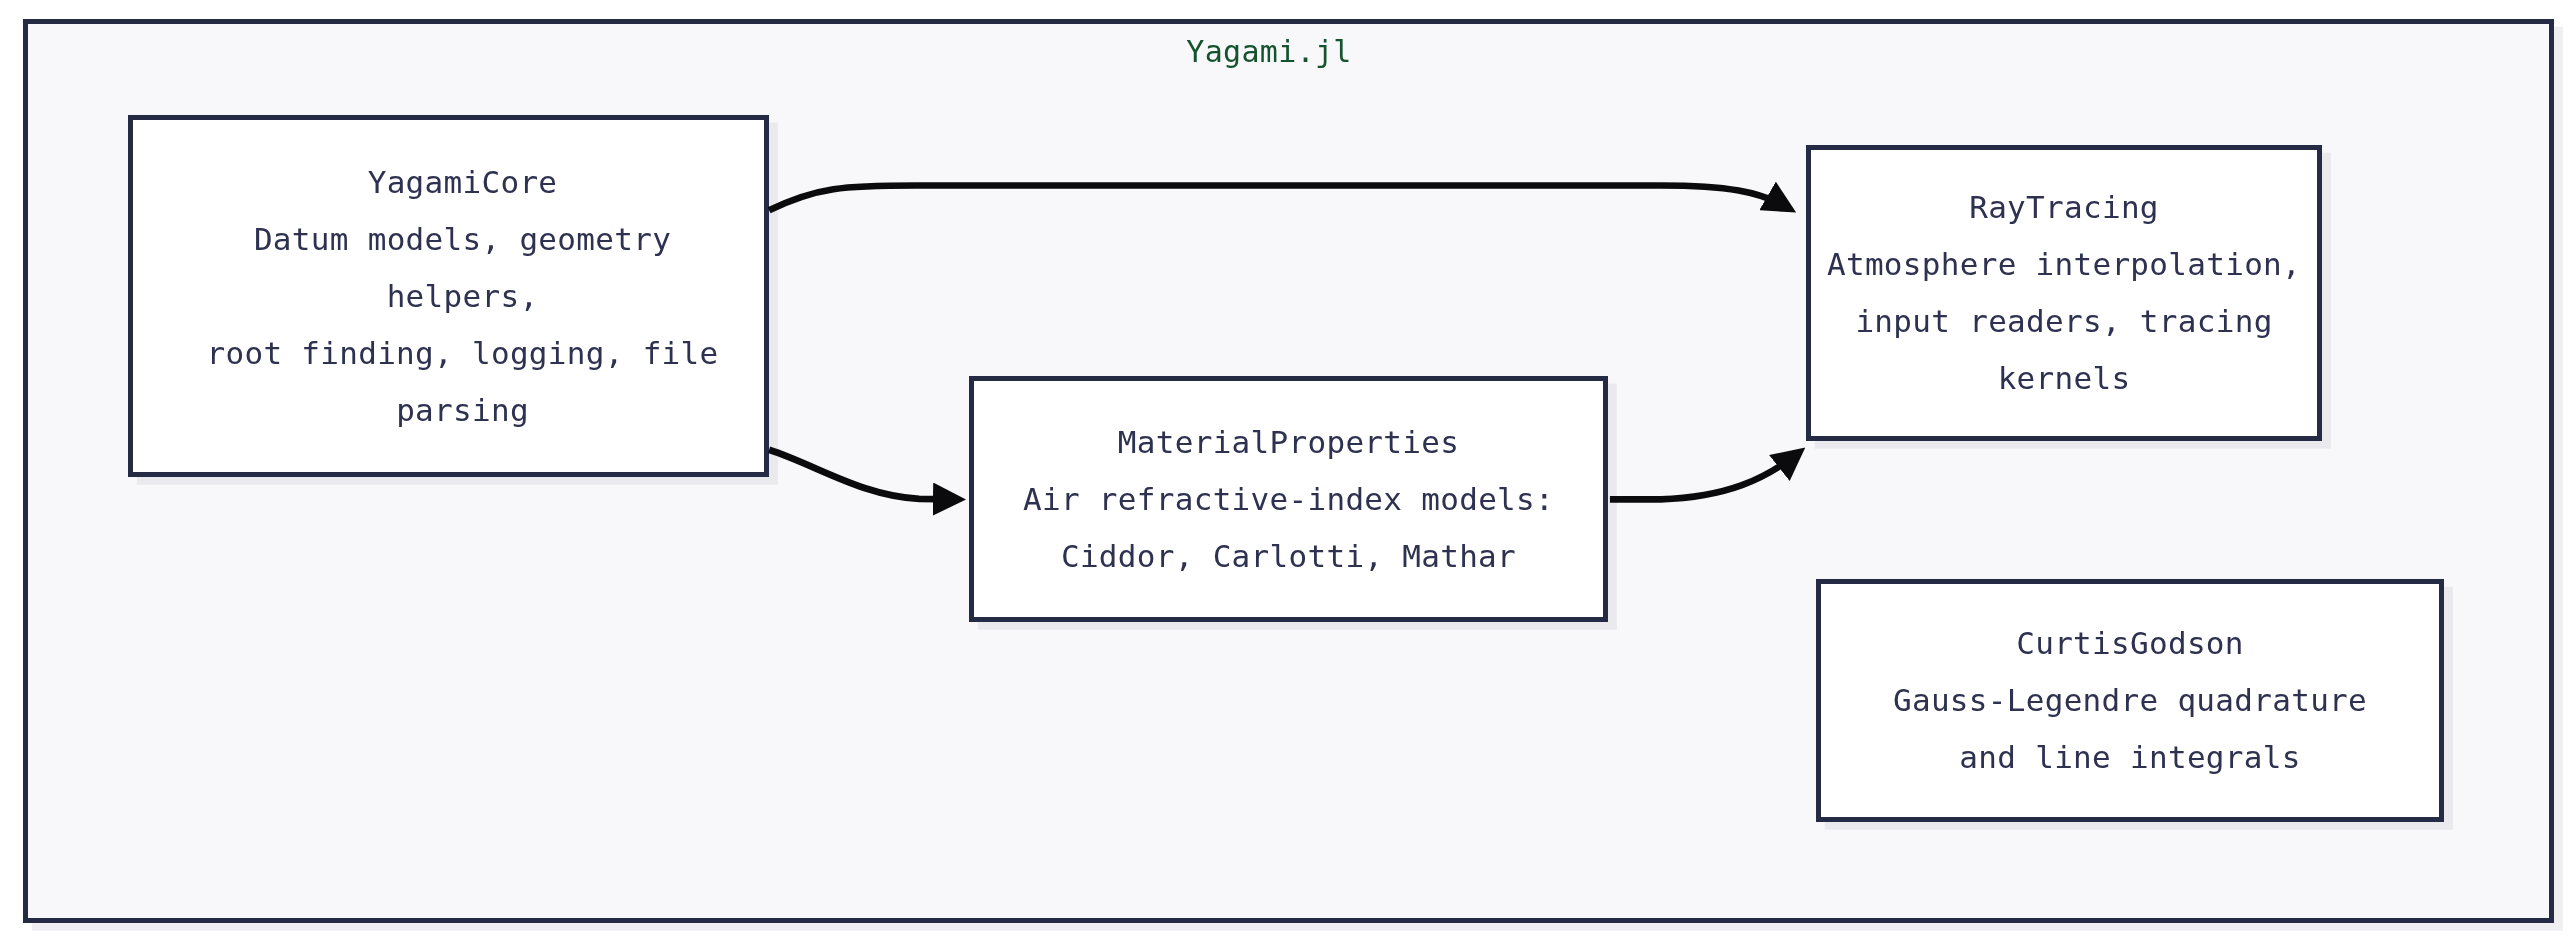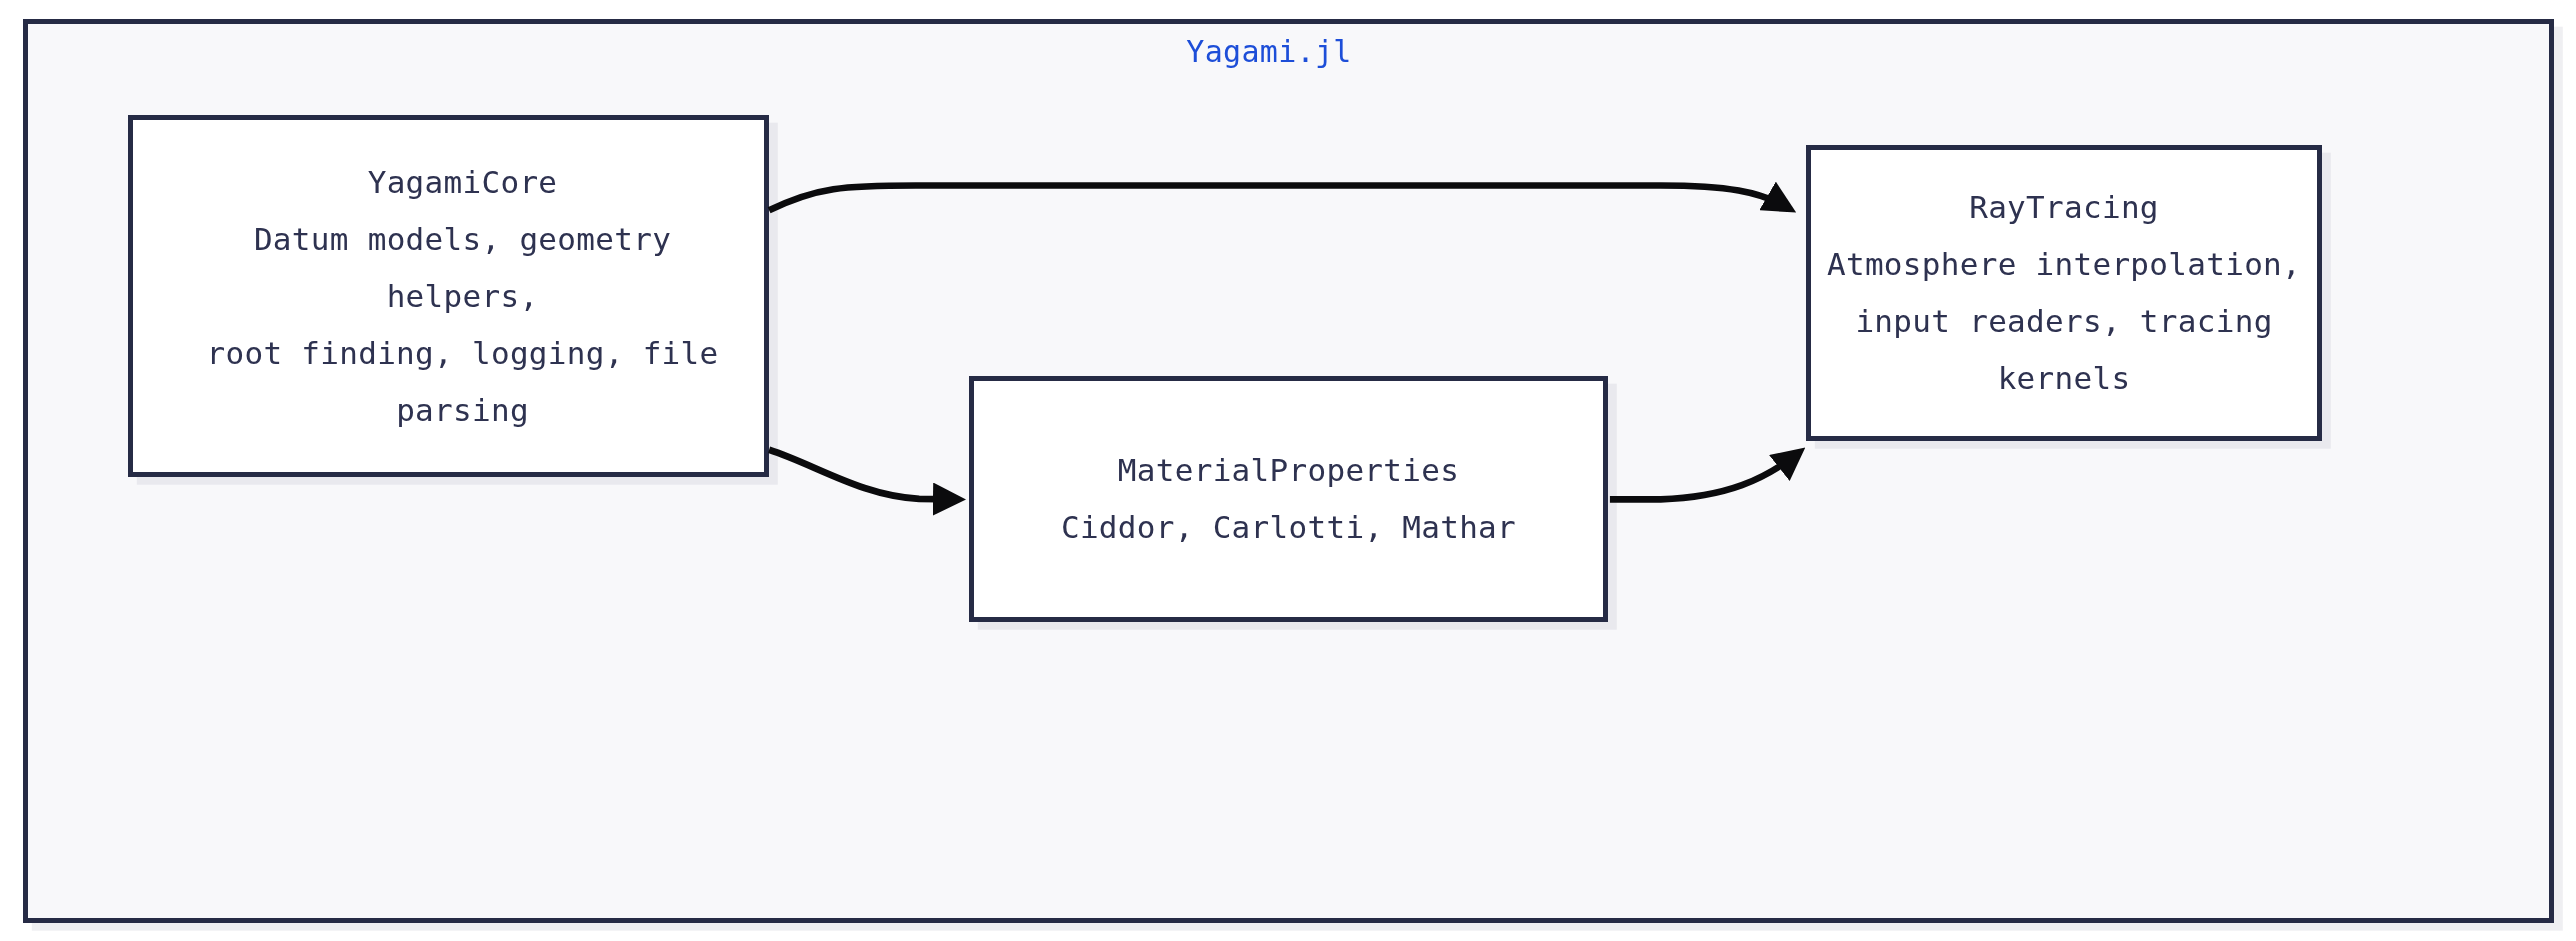--- a/index.html
+++ b/index.html
@@ -30,21 +30,21 @@
     box-shadow: 8.8px 7.7px 0 0 #efeff2;
   }
   .diagram-title {
     position: absolute;
     left: 0;
     top: 34px;
     width: 2538px;
     text-align: center;
     font-size: 30px;
     letter-spacing: 0.3px;
-    color: #1d4ed8;
+    color: #14532d;
     white-space: nowrap;
   }
   
   .node {
     position: absolute;
     box-sizing: border-box;
     background: #ffffff;
     border: 5.5px solid #262b45;
     box-shadow: 8.8px 7.7px 0 0 #e9e9ee;
     display: flex;
@@ -91,30 +91,36 @@
   <div class="node" id="node-yagami-core">
       <div class="node-line">YagamiCore</div>
       <div class="node-line">Datum models, geometry</div>
       <div class="node-line">helpers,</div>
       <div class="node-line">root finding, logging, file</div>
       <div class="node-line">parsing</div>
     </div>
 
   <div class="node" id="node-material-properties">
       <div class="node-line">MaterialProperties</div>
+      <div class="node-line">Air refractive-index models:</div>
       <div class="node-line">Ciddor, Carlotti, Mathar</div>
     </div>
 
   <div class="node" id="node-ray-tracing">
       <div class="node-line">RayTracing</div>
       <div class="node-line">Atmosphere interpolation,</div>
       <div class="node-line">input readers, tracing</div>
       <div class="node-line">kernels</div>
     </div>
 
+  <div class="node" id="node-curtis-godson">
+      <div class="node-line">CurtisGodson</div>
+      <div class="node-line">Gauss-Legendre quadrature</div>
+      <div class="node-line">and line integrals</div>
+    </div>
 
   <svg class="edges-layer" viewBox="0 0 4669 1707" xmlns="http://www.w3.org/2000/svg">
     <defs>
       <marker id="arrowhead" viewBox="0 0 10 10" refX="7" refY="5" markerWidth="5" markerHeight="5" orient="auto-start-reverse">
         <path d="M 0 0 L 10 5 L 0 10 z" fill="#0b0b0d"></path>
       </marker>
     </defs>
     <path class="edge-path" d="M 1394 381 C 1480 339, 1530 336, 1660 336 L 3010 336 C 3130 336, 3190 347, 3240 376" marker-end="url(#arrowhead)"></path>
     <path class="edge-path" d="M 1394 815 C 1480 843, 1560 898, 1666 904 L 1733 905" marker-end="url(#arrowhead)"></path>
     <path class="edge-path" d="M 2918 905 L 3010 905 C 3130 901, 3200 868, 3258 822" marker-end="url(#arrowhead)"></path>

